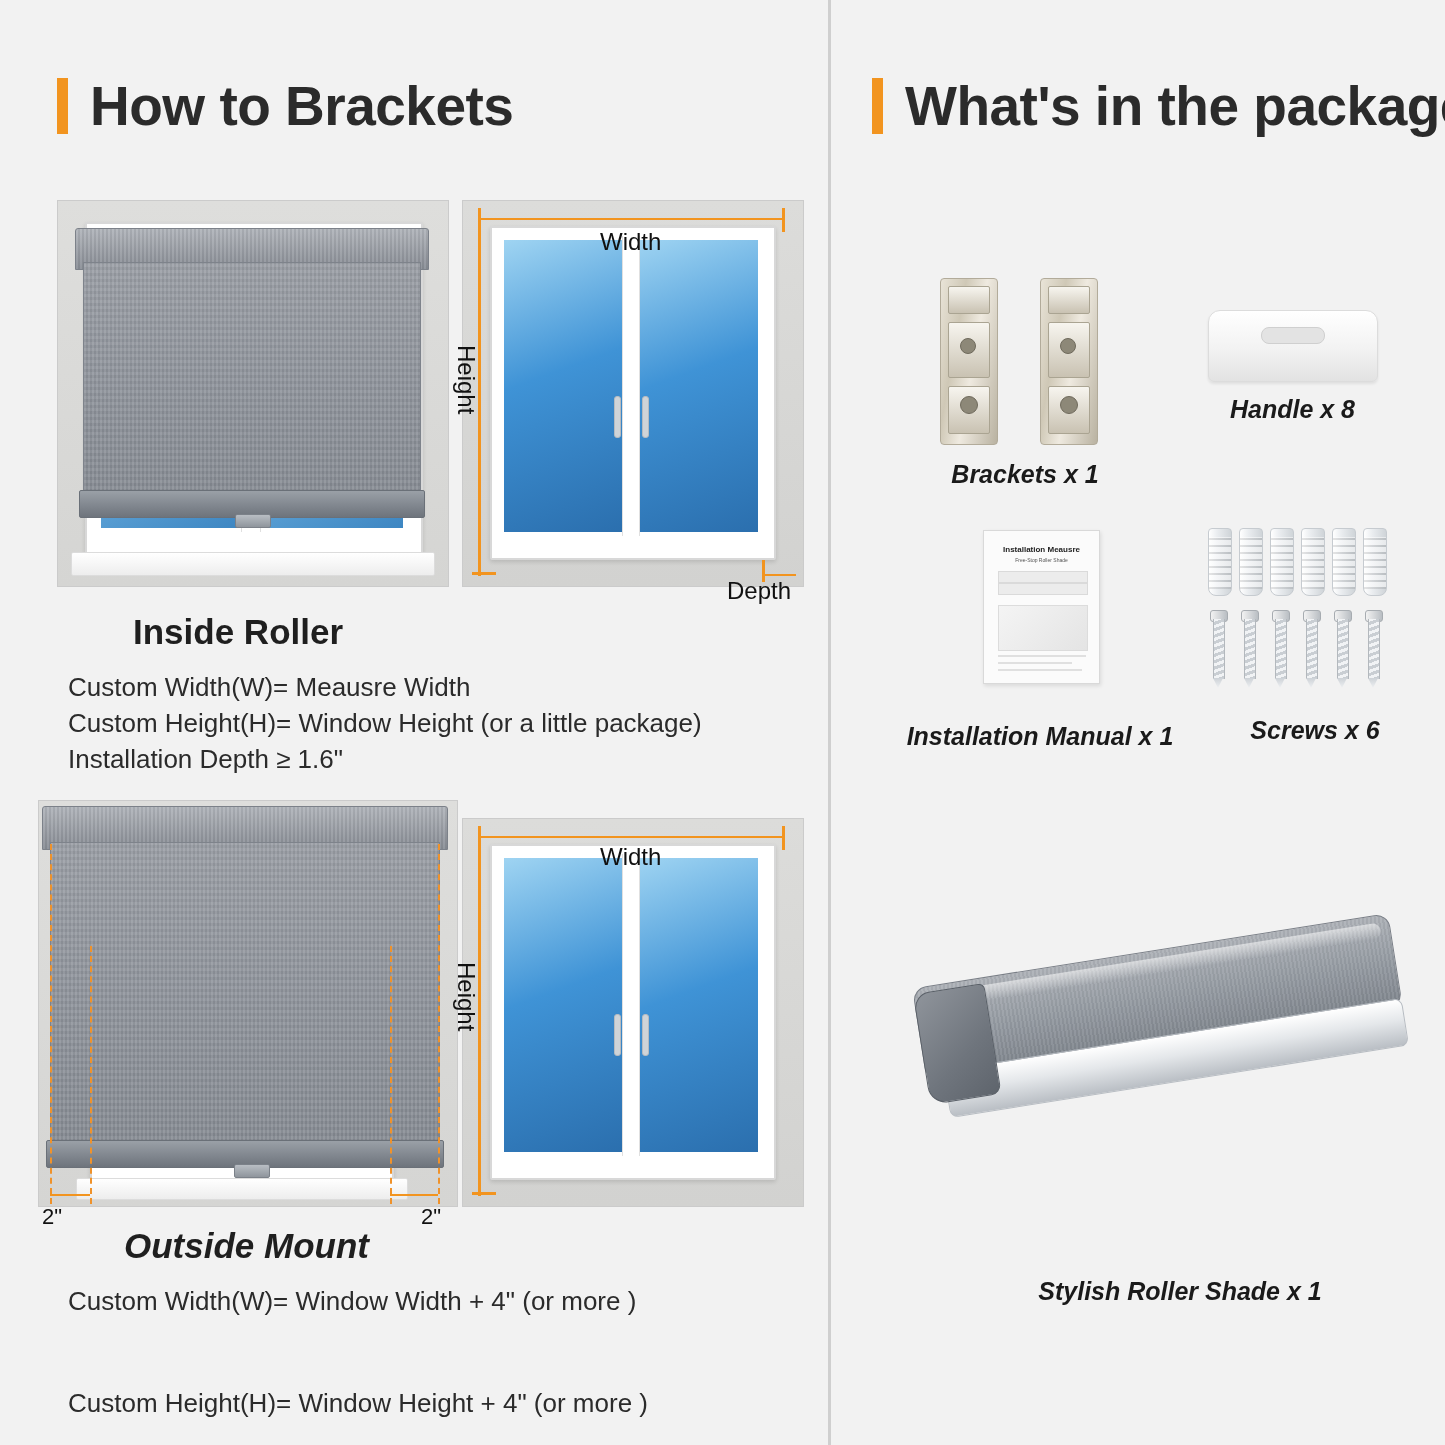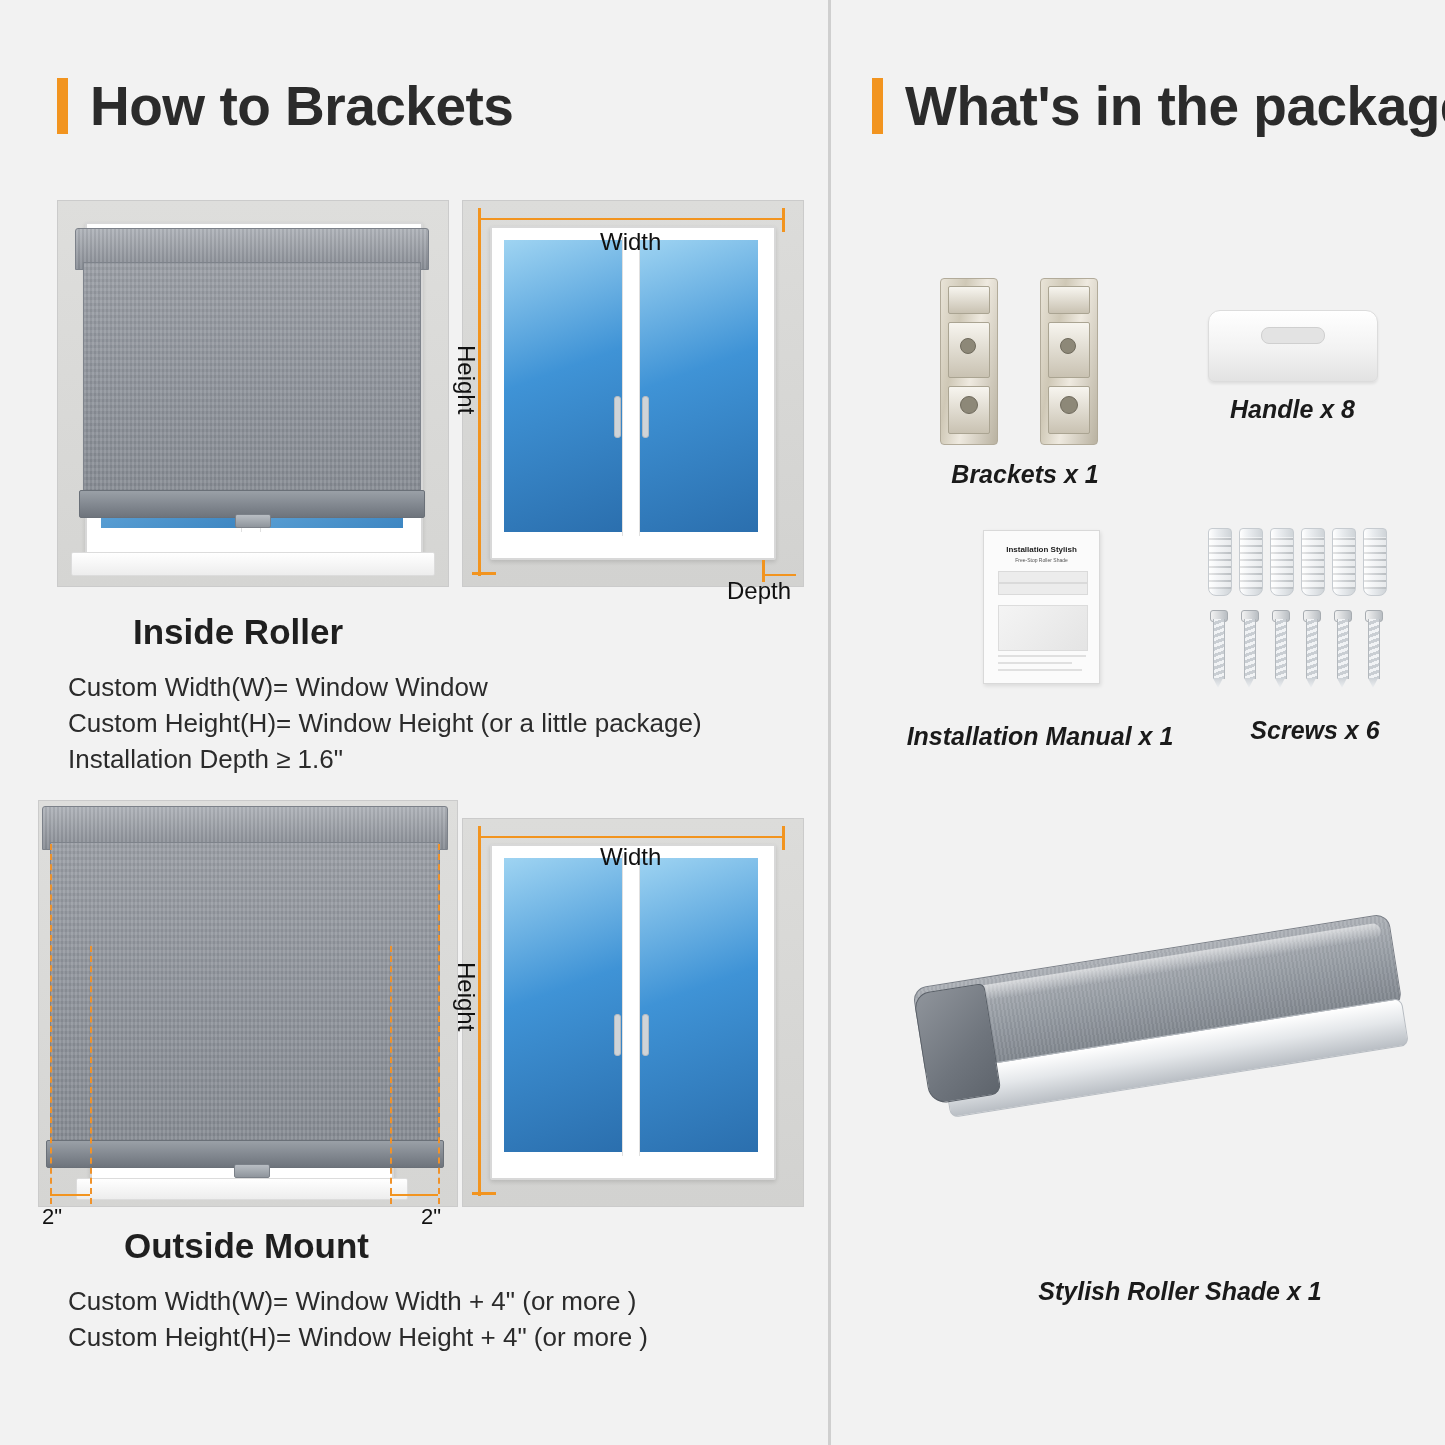--- a/index.html
+++ b/index.html
@@ -393,21 +393,21 @@
     <div class="omark" style="left:10px; top:372px; width:24px; height:3px;"></div>
 
     <div class="omark" style="left:300px; top:360px; width:3px; height:22px;"></div>
     <div class="arrow-line" style="left:300px; top:374px; width:34px;"></div>
   </div>
   <div class="dim-label" style="left:600px; top:228px;">Width</div>
   <div class="dim-label vert" style="left:452px; top:345px;">Height</div>
   <div class="dim-label" style="left:727px; top:577px;">Depth</div>
 
   <div class="mount-title" style="left:133px; top:612px;">Inside Roller</div>
-  <div class="spec-line" style="left:68px; top:672px;">Custom Width(W)= Window Window</div>
+  <div class="spec-line" style="left:68px; top:672px;">Custom Width(W)= Meausre Width</div>
   <div class="spec-line" style="left:68px; top:708px;">Custom Height(H)= Window Height (or a little package)</div>
   <div class="spec-line" style="left:68px; top:744px;">Installation Depth ≥ 1.6"</div>
 
   <div class="illus" style="left:38px; top:800px; width:418px; height:405px;">
     <div class="wallbox" style="left:0; top:0; width:418px; height:405px;"></div>
 
     <div class="win-frame" style="left:52px; top:146px; width:300px; height:236px;">
       <div class="win-glass lite" style="left:12px; top:12px; width:128px; height:196px;"></div>
       <div class="win-glass lite" style="left:156px; top:12px; width:128px; height:196px;"></div>
       <div class="mullion" style="left:140px; top:8px; width:16px; height:204px;"></div>
@@ -442,23 +442,23 @@
 
     <div class="omark" style="left:16px; top:8px; width:3px; height:24px;"></div>
     <div class="omark" style="left:320px; top:8px; width:3px; height:24px;"></div>
     <div class="arrow-line" style="left:18px; top:18px; width:304px;"></div>
     <div class="omark" style="left:16px; top:20px; width:3px; height:358px;"></div>
     <div class="omark" style="left:10px; top:374px; width:24px; height:3px;"></div>
   </div>
   <div class="dim-label" style="left:600px; top:843px;">Width</div>
   <div class="dim-label vert" style="left:452px; top:962px;">Height</div>
 
-  <div class="mount-title" style="left:124px; top:1226px;">Outside Mount</div>
+  <div class="mount-title" style="left:124px; top:1226px;font-style:italic;">Outside Mount</div>
   <div class="spec-line" style="left:68px; top:1286px;">Custom Width(W)= Window Width + 4" (or more )</div>
-  <div class="spec-line" style="left:68px; top:1322px;">Custom Height(H)= Window Height + 4" (or more )</div>
+  <div class="spec-line" style="left:68px; top:1388px;">Custom Height(H)= Window Height + 4" (or more )</div>
 
   <div class="heading" id="heading-right">
     <div class="bar"></div>
     <div class="htext">What's in the package</div>
   </div>
 
   <div style="position:absolute; left:940px; top:278px; width:170px; height:175px;">
     <div class="bracket" style="left:0; top:0;">
       <div class="bbody"></div>
       <div class="bnotch" style="left:8px; top:8px; width:40px; height:26px;"></div>
@@ -477,21 +477,21 @@
     </div>
   </div>
   <div class="pkg-label" style="left:880px; top:460px; width:290px;">Brackets x 1</div>
 
   <div class="handle-item" style="left:1208px; top:310px;">
     <div class="slot"></div>
   </div>
   <div class="pkg-label" style="left:1150px; top:395px; width:285px;">Handle x 8</div>
 
   <div class="manual" style="left:983px; top:530px;">
-    <div class="m-title">Installation Stylish</div>
+    <div class="m-title">Installation Meausre</div>
     <div class="m-sub">Free-Stop Roller Shade</div>
     <div class="m-row" style="left:14px; top:40px; width:88px; height:10px;"></div>
     <div class="m-row" style="left:14px; top:52px; width:88px; height:10px;"></div>
     <div class="m-pic"></div>
     <div class="m-line" style="left:14px; top:124px; width:88px;"></div>
     <div class="m-line" style="left:14px; top:131px; width:74px;"></div>
     <div class="m-line" style="left:14px; top:138px; width:84px;"></div>
   </div>
   <div class="pkg-label" style="left:880px; top:722px; width:320px;">Installation Manual x 1</div>
 

